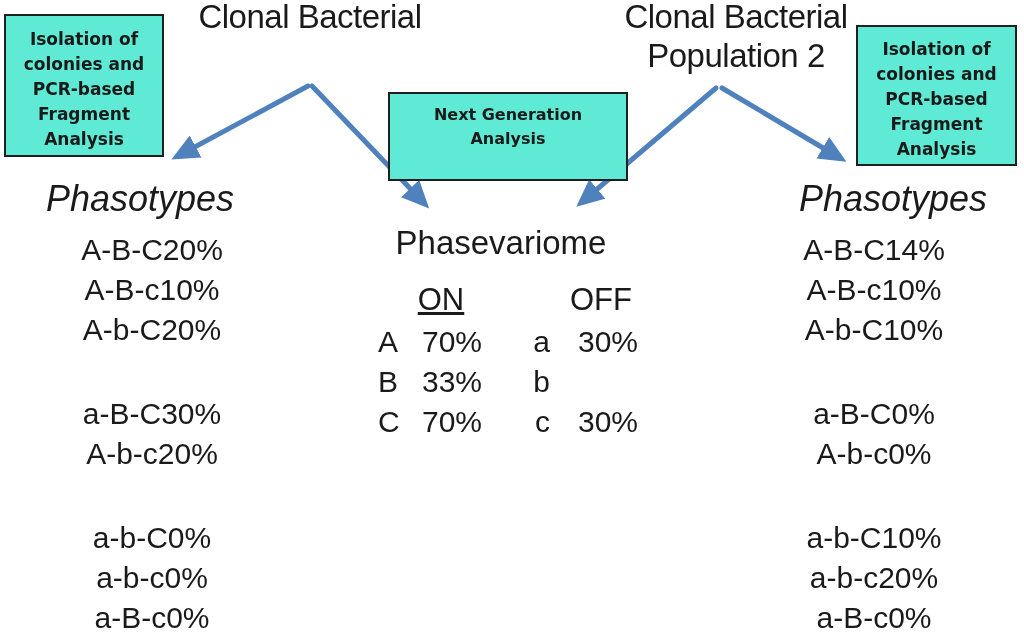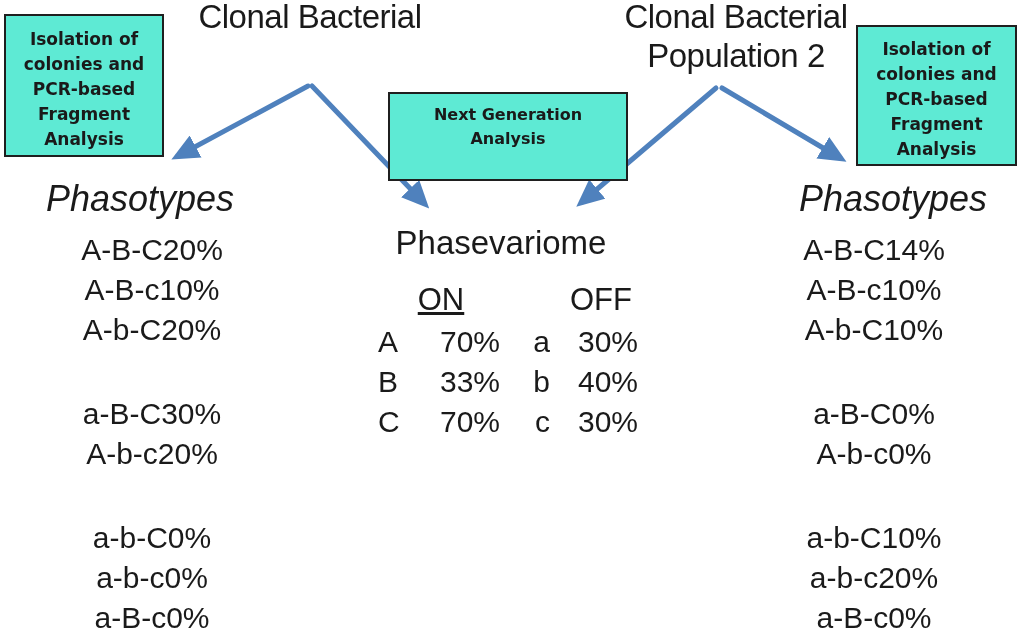--- a/index.html
+++ b/index.html
@@ -89,21 +89,21 @@
     left: 378px; top: 322px;
     font-size: 30px;
   }
   .vrow {
     display: grid;
     grid-template-columns: 26px 96px 50px 88px;
     align-items: center;
     height: 40px;
   }
   .vrow .g-on   { text-align: left; }
-  .vrow .v-on   { text-align: right; }
+  .vrow .v-on   { text-align: center; }
   .vrow .g-off  { text-align: right; }
   .vrow .v-off  { text-align: right; }
 </style>
 </head>
 <body>
 
 <div class="canvas">
 
   <svg class="arrows" viewBox="0 0 1024 632">
     <defs>
@@ -195,21 +195,20 @@
     <div class="vrow">
       <span class="g-on">A</span>
       <span class="v-on">70%</span>
       <span class="g-off">a</span>
       <span class="v-off">30%</span>
     </div>
     <div class="vrow">
       <span class="g-on">B</span>
       <span class="v-on">33%</span>
       <span class="g-off">b</span>
-      <span class="v-off">40%</span>
     </div>
     <div class="vrow">
       <span class="g-on">C</span>
       <span class="v-on">70%</span>
       <span class="g-off">c</span>
       <span class="v-off">30%</span>
     </div>
   </div>
 
   <div class="ptable ptable-right">

